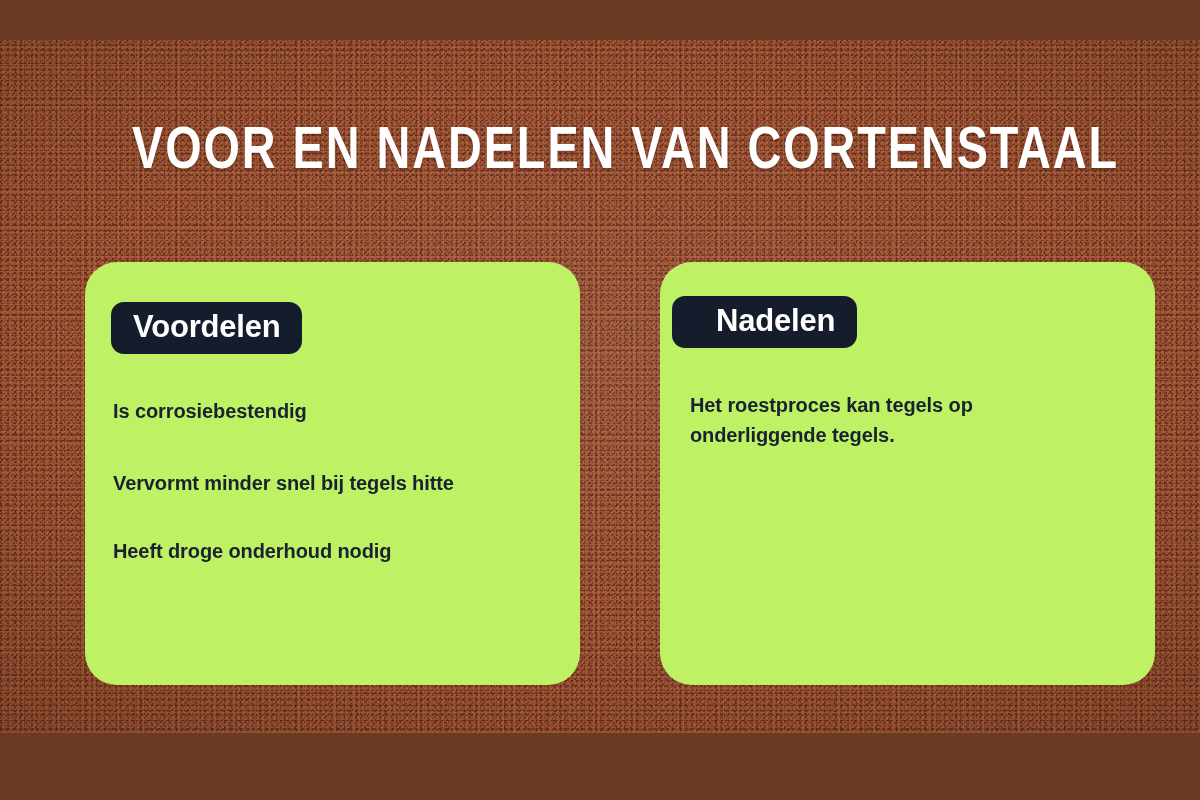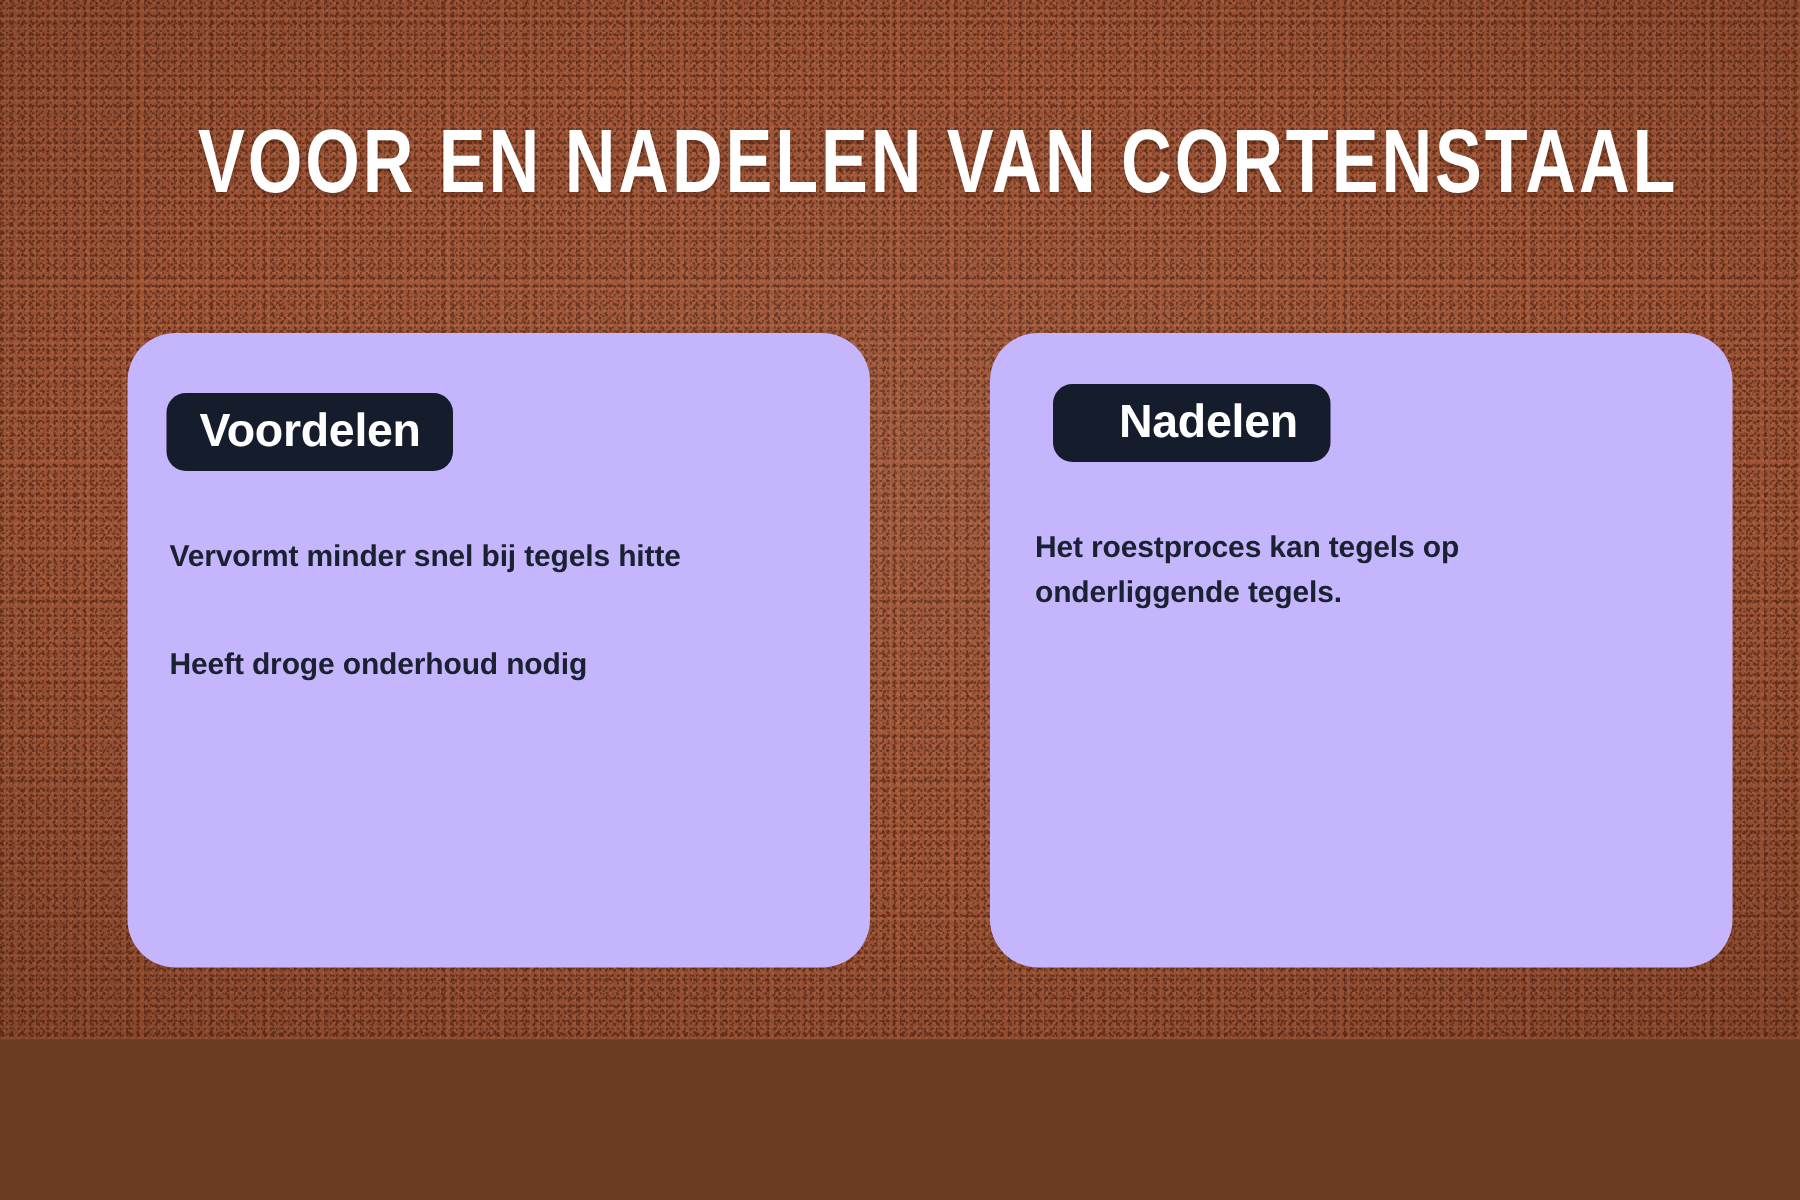--- a/index.html
+++ b/index.html
@@ -9,20 +9,21 @@
     background: #6b3a22;
   }
 
   #poster {
     position: relative;
     width: 1200px;
     height: 693px;
     overflow: hidden;
     background-color: #9e5233;
     font-family: "Liberation Sans", "DejaVu Sans", sans-serif;
+    margin-top: 40px;
     -webkit-font-smoothing: antialiased;
   }
 
   
   #grain {
     position: absolute;
     inset: 0;
     pointer-events: none;
     opacity: .55;
     mix-blend-mode: multiply;
@@ -70,21 +71,21 @@
     text-transform: uppercase;
     transform: scaleX(.78);
     transform-origin: 50% 50%;
     white-space: nowrap;
     text-shadow: 0 2px 3px rgba(50,20,8,.35);
   }
 
   
   .card {
     position: absolute;
-    background: #c4b5fd;
+    background: #bef264;
     border-radius: 32px;
     box-sizing: border-box;
     overflow: hidden;
   }
   #card-left  { left: 85px;  top: 222px; width: 495px; height: 423px; }
   #card-right { left: 660px; top: 222px; width: 495px; height: 423px; }
 
   .pill {
     position: absolute;
     display: inline-flex;
@@ -93,21 +94,21 @@
     color: #ffffff;
     border-radius: 13px;
     font-size: 31px;
     font-weight: 700;
     letter-spacing: -.2px;
     padding: 9px 22px 12px 22px;
     line-height: 1;
     white-space: nowrap;
   }
   #pill-left  { left: 26px; top: 40px; }
-  #pill-right { left: 42px; top: 34px; padding-left: 44px; }
+  #pill-right { left: 12px; top: 34px; padding-left: 44px; }
 
   .points {
     position: absolute;
     box-sizing: border-box;
     color: #1a2130;
     font-size: 20px;
     font-weight: 700;
     line-height: 1.50;
     letter-spacing: -.1px;
   }
@@ -138,20 +139,21 @@
   <div id="grain"></div>
   <div id="grain2"></div>
   <div id="vignette"></div>
 
   <div id="title">VOOR EN NADELEN VAN CORTENSTAAL</div>
 
   <div class="card" id="card-left">
     <div class="pill" id="pill-left">Voordelen</div>
 
     <div class="points" id="points-left">
+      <p class="point">Is corrosiebestendig</p>
       <p class="point">Vervormt minder snel bij tegels hitte</p>
       <p class="point">Heeft droge onderhoud nodig</p>
     </div>
   </div>
 
   <div class="card" id="card-right">
     <div class="pill" id="pill-right">Nadelen</div>
 
     <div class="points" id="points-right">
       <p class="point">Het roestproces kan tegels op onderliggende tegels.</p>

